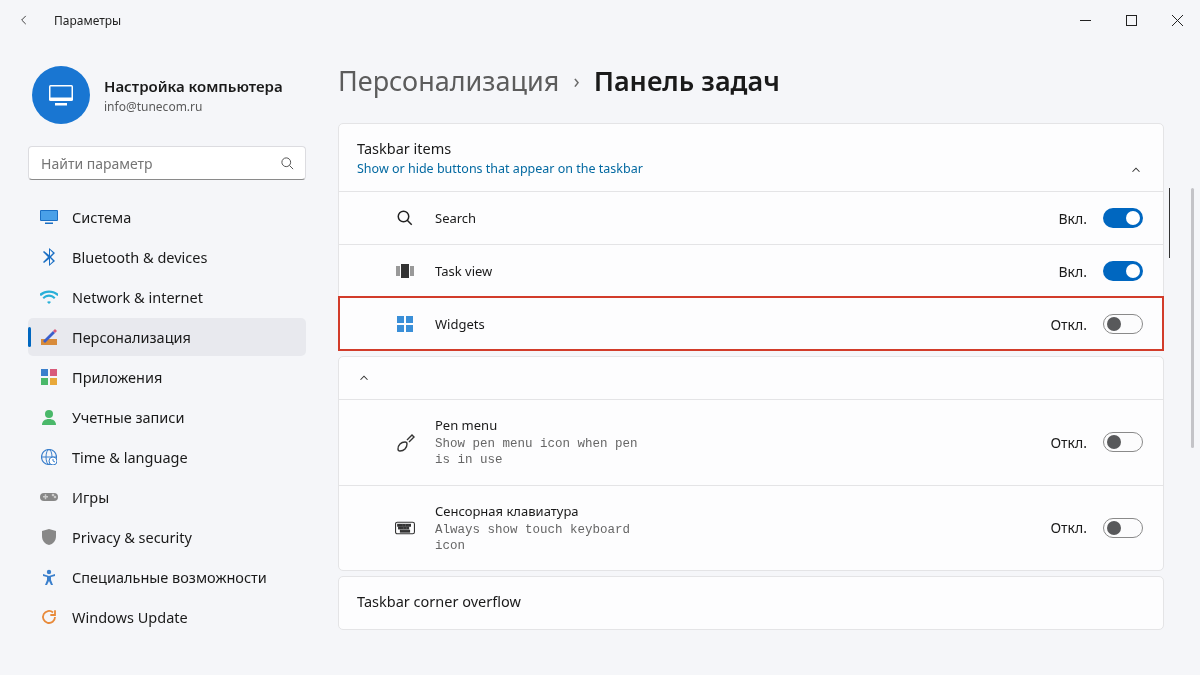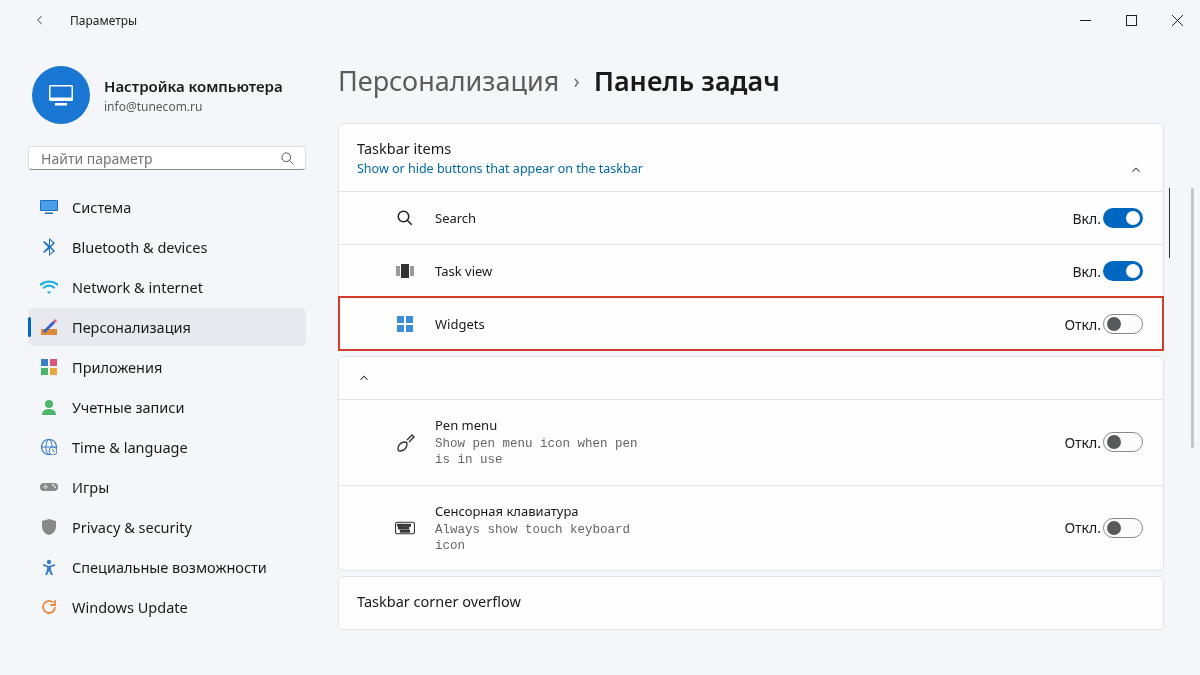--- a/index.html
+++ b/index.html
@@ -10,33 +10,33 @@
     --accent:#0067c0;
     --border:#e4e4e6;
     --hover:#eceef3;
     --toggle-off:#8a8a8a;
     --toggle-off-knob:#58595b;
     --highlight:#d23c2a;
   }
   *{box-sizing:border-box;font-family:"Segoe UI",system-ui,sans-serif;}
   html,body{margin:0;padding:0;width:1200px;height:675px;background:var(--bg);color:var(--text);overflow:hidden;}
   .window{width:1200px;height:675px;background:var(--bg);position:relative;}
-  .titlebar{height:40px;display:flex;align-items:center;justify-content:space-between;padding:0 0 0 28px;}
+  .titlebar{height:40px;display:flex;align-items:center;justify-content:space-between;padding:0 0 0 12px;}
   .titlebar-left{display:flex;align-items:center;gap:18px;font-size:12px;color:#222;}
   .back-btn{width:24px;height:24px;display:flex;align-items:center;justify-content:center;cursor:pointer;}
   .win-controls{display:flex;}
   .win-btn{width:46px;height:40px;display:flex;align-items:center;justify-content:center;cursor:pointer;}
   .body{display:flex;height:635px;}
   .sidebar{width:320px;padding:10px 14px 0 28px;display:flex;flex-direction:column;}
   .profile{display:flex;align-items:center;gap:14px;margin:16px 0 22px 4px;}
   .avatar{width:58px;height:58px;border-radius:50%;background:#1976d2;display:flex;align-items:center;justify-content:center;}
   .profile-text{display:flex;flex-direction:column;}
   .profile-name{font-weight:600;font-size:15px;}
   .profile-email{font-size:12px;color:#5a5a5a;margin-top:2px;}
-  .search{height:24px;border:1px solid #dcdce0;border-bottom:1px solid #8a8a8a;border-radius:4px;background:#fff;display:flex;align-items:center;padding:0 10px;margin-bottom:18px;}
+  .search{height:34px;border:1px solid #dcdce0;border-bottom:1px solid #8a8a8a;border-radius:4px;background:#fff;display:flex;align-items:center;padding:0 10px;margin-bottom:18px;}
   .search input{flex:1;border:none;outline:none;font-size:14px;background:transparent;}
   .nav{display:flex;flex-direction:column;gap:2px;}
   .nav-item{display:flex;align-items:center;gap:14px;height:38px;padding:0 12px;border-radius:5px;font-size:14.5px;cursor:pointer;position:relative;}
   .nav-item.active{background:#e8e9ee;}
   .nav-item.active::before{content:"";position:absolute;left:0;top:9px;bottom:9px;width:3px;background:var(--accent);border-radius:3px;}
   .nav-icon{width:18px;height:18px;display:flex;align-items:center;justify-content:center;font-size:15px;}
   .content{flex:1;padding:22px 36px 0 18px;overflow:hidden;position:relative;}
   .breadcrumb{display:flex;align-items:center;gap:14px;font-size:27px;margin-bottom:24px;}
   .bc-parent{color:#5c5c5c;font-weight:400;}
   .bc-sep{color:#6b6b6b;font-size:20px;}
@@ -45,21 +45,21 @@
   .card-header{display:flex;align-items:flex-end;justify-content:space-between;padding:14px 20px 14px 18px;cursor:pointer;}
   .card-header-text{display:flex;flex-direction:column;}
   .card-title{font-size:14.5px;}
   .card-sub{font-size:12.5px;color:#0369a1;margin-top:2px;}
   .row{display:flex;align-items:center;justify-content:space-between;padding:16px 20px 16px 56px;border-top:1px solid var(--border);}
   .row-left{display:flex;align-items:center;gap:20px;}
   .row-icon{width:20px;height:20px;display:flex;align-items:center;justify-content:center;}
   .row-text{display:flex;flex-direction:column;}
   .row-label{font-size:13px;}
   .row-sub{font-size:12.5px;color:#666;margin-top:2px;max-width:210px;line-height:1.3;font-family:Liberation Mono, monospace;}
-  .row-right{display:flex;align-items:center;gap:2px;}
+  .row-right{display:flex;align-items:center;gap:16px;}
   .state-label{font-size:14px;}
   .toggle{width:40px;height:20px;border-radius:10px;position:relative;cursor:pointer;}
   .toggle.on{background:var(--accent);}
   .toggle.on::after{content:"";position:absolute;right:3px;top:3px;width:14px;height:14px;border-radius:50%;background:#fff;}
   .toggle.off{background:#fcfcfd;border:1px solid var(--toggle-off);}
   .toggle.off::after{content:"";position:absolute;left:3px;top:2px;width:14px;height:14px;border-radius:50%;background:var(--toggle-off-knob);}
   .highlight{outline:2.5px solid var(--highlight);outline-offset:-1px;}
   .chev{width:14px;height:14px;}
   .scroll-indicator{position:absolute;right:6px;top:148px;width:3px;height:260px;background:#c4c4c8;border-radius:2px;}
   .side-line{position:absolute;right:30px;top:148px;width:1px;height:70px;background:#333;}

